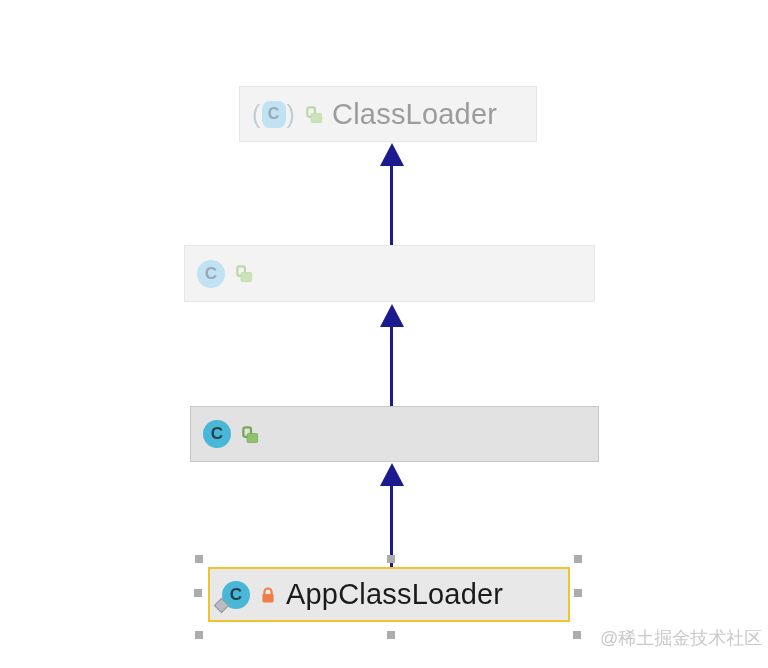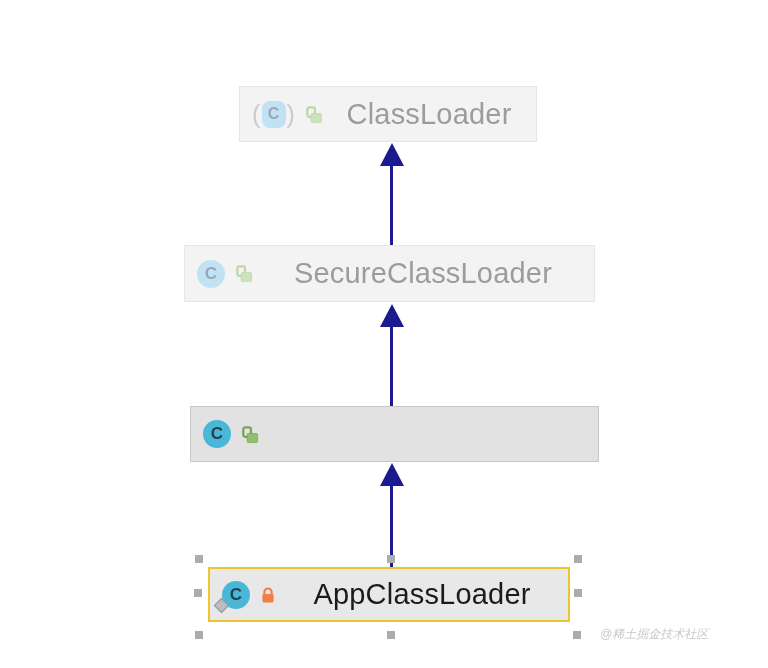--- a/index.html
+++ b/index.html
@@ -33,21 +33,21 @@
   }
 
   
   .node {
     position: absolute;
     display: flex; align-items: center; gap: 9px;
     padding-left: 12px; box-sizing: border-box;
     font-size: 29px; font-weight: 400; letter-spacing: 0.2px;
     white-space: nowrap; cursor: default;
   }
-  .node .label { flex: 1; text-align: center; padding-right: 10px; }
+  .node .label { flex: 1; padding-right: 10px; }
   .n-faded {
     background: var(--node-bg-faded, #F3F3F3);
     border: 1px solid var(--node-border-faded, #E7E7E7);
     color: var(--text-faded, #9C9C9C);
   }
   .n1 { left: 239px; top: 86px;  width: 298px; height: 56px; }
   .n2 { left: 184px; top: 245px; width: 411px; height: 57px; }
   .n3 {
     left: 190px; top: 406px; width: 409px; height: 56px;
     background: var(--node-bg, #E2E2E2);
@@ -96,23 +96,22 @@
   
   .handle {
     position: absolute; width: 8px; height: 8px;
     background: var(--handle, #ACACAC);
     z-index: 5;
   }
 
   
   .watermark {
     position: absolute; left: 600px; top: 626px;
-    font-size: 12px;
+    font-size: 18px;
     color: var(--watermark, #C9C9C9);
-    font-style: italic;
   }
 </style>
 </head>
 <body>
 
 <div class="canvas">
 
   <div class="edge e1">
     <div class="ahead"></div>
     <div class="aline"></div>
@@ -140,21 +139,20 @@
   </div>
 
   <div class="node n2 n-faded">
     <span class="icon-rel">
       <span class="circle ic-faded">C</span>
     </span>
     <svg class="lock lock-open faded" width="19" height="19" viewBox="0 0 20 20">
       <rect class="shackle" x="3.5" y="2.5" width="8" height="10" rx="2" fill="none" stroke-width="2.4"></rect>
       <rect class="lbody" x="7.5" y="9" width="11" height="9.5" rx="1.2" stroke-width="0.8"></rect>
     </svg>
-    <span class="label">SecureClassLoader</span>
   </div>
 
   <div class="node n3">
     <span class="icon-rel">
       <span class="circle ic-vivid">C</span>
     </span>
     <svg class="lock lock-open" width="19" height="19" viewBox="0 0 20 20">
       <rect class="shackle" x="3.5" y="2.5" width="8" height="10" rx="2" fill="none" stroke-width="2.4"></rect>
       <rect class="lbody" x="7.5" y="9" width="11" height="9.5" rx="1.2" stroke-width="0.8"></rect>
     </svg>

